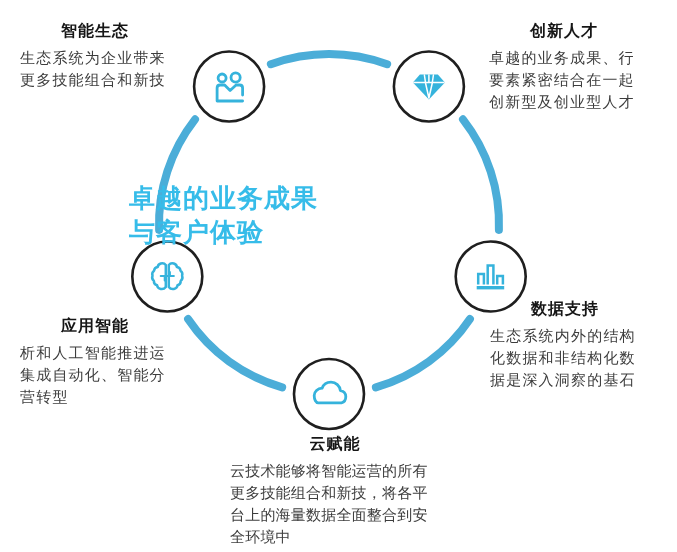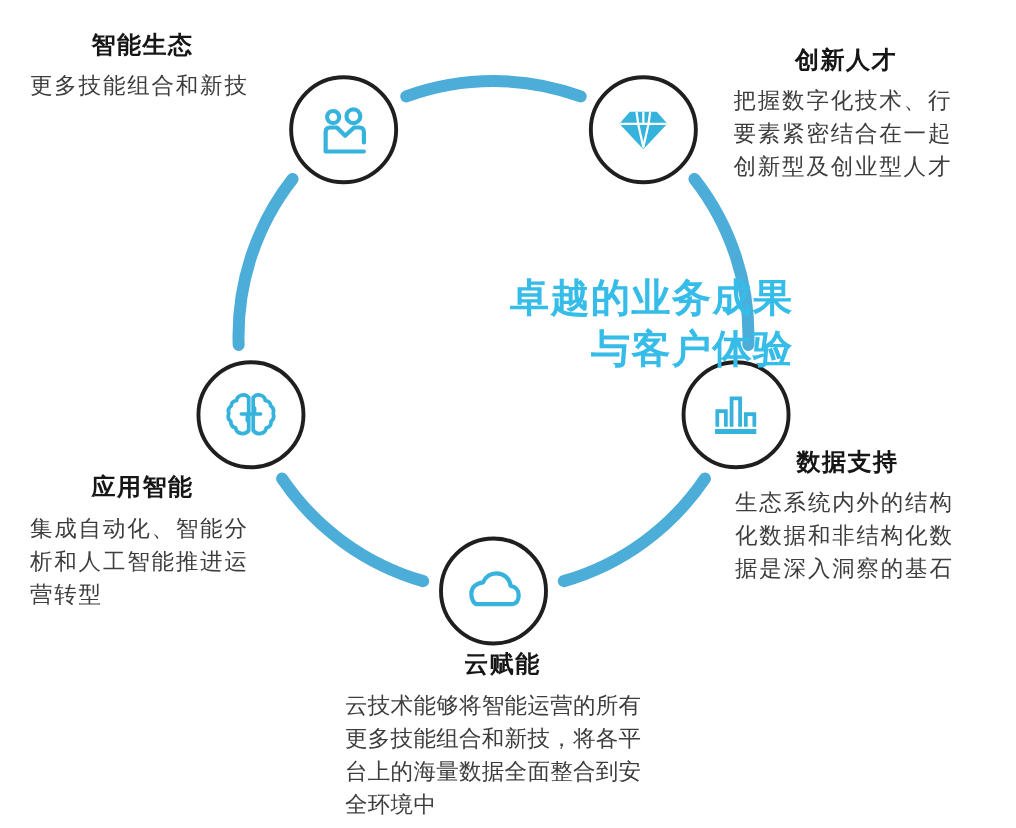--- a/index.html
+++ b/index.html
@@ -42,21 +42,21 @@
   .facet { fill: none; stroke: #ffffff; stroke-width: 1.5; stroke-linecap: round; }
   .bars { fill: none; stroke: var(--icon, #35b3dc); stroke-width: 2.5; stroke-linecap: butt; }
   .baseline { stroke: var(--icon, #35b3dc); stroke-width: 3.4; stroke-linecap: butt; }
   .circuit { fill: none; stroke: var(--icon, #35b3dc); stroke-width: 2.2; stroke-linecap: round; }
 
   .center-headline {
     position: absolute;
     left: 129px;
     top: 181px;
     width: 400px;
-    text-align: right;
+    text-align: left;
     font-size: 26px;
     line-height: 34px;
     font-weight: bold;
     letter-spacing: 1px;
     color: var(--accent-text, #36bce9);
   }
   .label {
     position: absolute;
     color: var(--body, #3d3d3d);
   }
@@ -69,21 +69,21 @@
     text-align: center;
     margin-bottom: 6px;
   }
   .lline {
     font-size: 15px;
     line-height: 22px;
     letter-spacing: 1.2px;
     white-space: nowrap;
   }
   .block-tl { left: 20px;  top: 21px;  width: 150px; }
-  .block-tr { left: 489px; top: 31px;  width: 150px; }
+  .block-tr { left: 489px; top: 21px;  width: 150px; }
   .block-l  { left: 20px;  top: 316px; width: 150px; }
   .block-r  { left: 490px; top: 299px; width: 150px; }
   .block-b  { left: 230px; top: 434px; width: 210px; }
   .block-b .lline { letter-spacing: 0.2px; }
 </style>
 </head>
 <body>
 
 <div class="canvas">
 
@@ -141,34 +141,35 @@
     </g>
   </svg>
 
   <div class="center-headline">
     <div>卓越的业务成果</div>
     <div>与客户体验</div>
   </div>
 
   <div class="label block-tl">
     <div class="ltitle">智能生态</div>
+    <div class="lline">生态系统为企业带来</div>
     <div class="lline">更多技能组合和新技</div>
   </div>
 
   <div class="label block-tr">
     <div class="ltitle">创新人才</div>
-    <div class="lline">把握数字化技术、行</div>
+    <div class="lline">卓越的业务成果、行</div>
     <div class="lline">要素紧密结合在一起</div>
     <div class="lline">创新型及创业型人才</div>
   </div>
 
   <div class="label block-l">
     <div class="ltitle">应用智能</div>
+    <div class="lline">析和人工智能推进运</div>
     <div class="lline">集成自动化、智能分</div>
-    <div class="lline">析和人工智能推进运</div>
     <div class="lline">营转型</div>
   </div>
 
   <div class="label block-r">
     <div class="ltitle">数据支持</div>
     <div class="lline">生态系统内外的结构</div>
     <div class="lline">化数据和非结构化数</div>
     <div class="lline">据是深入洞察的基石</div>
   </div>
 

